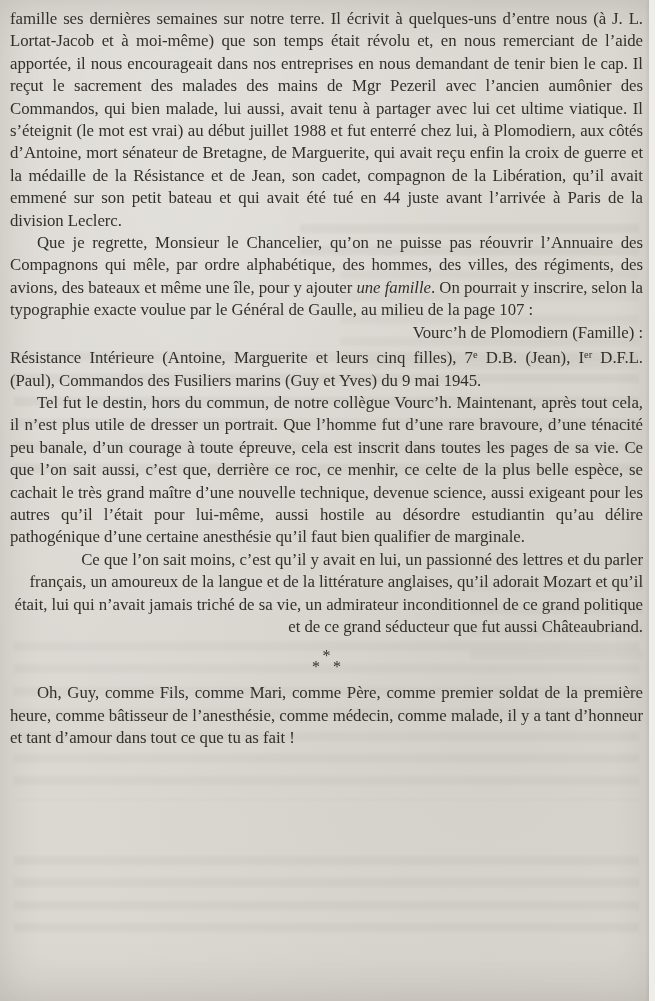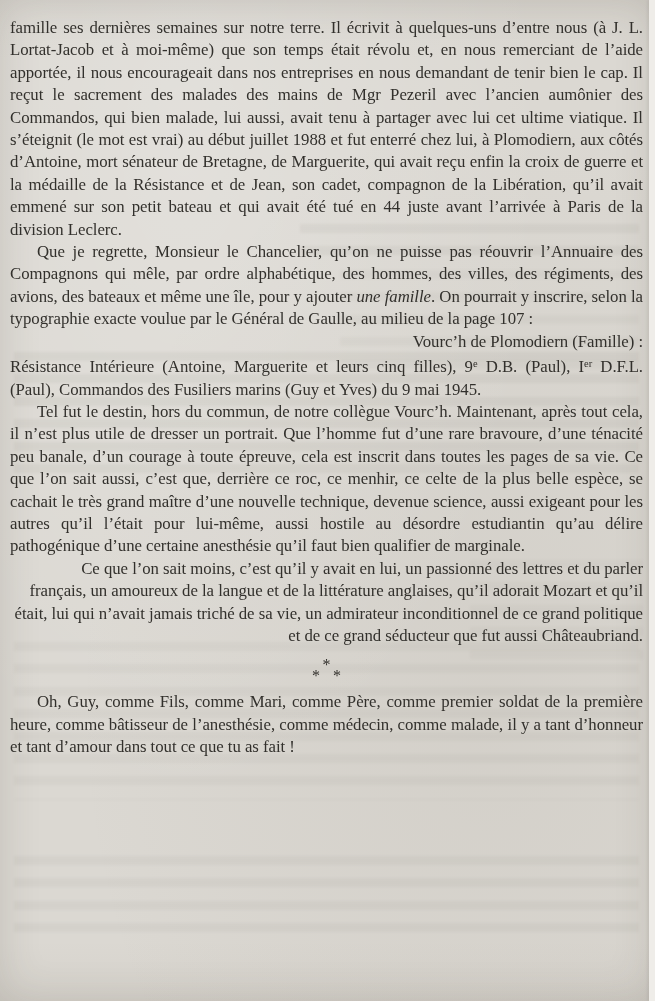--- a/index.html
+++ b/index.html
@@ -43,21 +43,21 @@
   }
   .g1 { top: 224px; height: 44px;  left: 300px; right: 16px; opacity: .8; }
   .g2 { top: 270px; height: 108px; left: 340px; right: 16px; opacity: .55; }
   .g3 { top: 352px; height: 132px; left: 14px;  right: 16px; opacity: .85; }
   .g4 { top: 560px; height: 108px; left: 470px; right: 12px; opacity: .5; }
   .g5 { top: 642px; height: 158px; left: 14px;  right: 16px; opacity: .6; }
   .g6 { top: 856px; height: 84px;  left: 14px;  right: 16px; opacity: .7; }
 
   .content {
     position: absolute;
-    left: 10px; right: 12px; top: 17px;
+    left: 10px; right: 12px; top: 8px;
     z-index: 2;
     font-size: 16.8px;
     line-height: 22.4px;
     letter-spacing: -0.05px;
   }
   p.para {
     margin: 0;
     hyphens: none;
   }
   .justify { text-align: justify; text-justify: inter-word; }
@@ -99,21 +99,21 @@
   <div class="scan-edge"></div>
 
   <div class="content">
 
     <p class="para justify">famille ses dernières semaines sur notre terre. Il écrivit à quelques-uns d’entre nous (à J. L. Lortat-Jacob et à moi-même) que son temps était révolu et, en nous remerciant de l’aide apportée, il nous encourageait dans nos entreprises en nous demandant de tenir bien le cap. Il reçut le sacrement des malades des mains de Mgr Pezeril avec l’ancien aumônier des Commandos, qui bien malade, lui aussi, avait tenu à partager avec lui cet ultime viatique. Il s’éteignit (le mot est vrai) au début juillet 1988 et fut enterré chez lui, à Plomodiern, aux côtés d’Antoine, mort sénateur de Bretagne, de Marguerite, qui avait reçu enfin la croix de guerre et la médaille de la Résistance et de Jean, son cadet, compagnon de la Libération, qu’il avait emmené sur son petit bateau et qui avait été tué en 44 juste avant l’arrivée à Paris de la division Leclerc.</p>
 
     <p class="para justify indent gap-s"><span>Que je regrette, Monsieur le Chancelier, qu’on ne puisse pas réouvrir l’Annuaire des Compagnons qui mêle, par ordre alphabétique, des hommes, des villes, des régiments, des avions, des bateaux et même une île, pour y ajouter </span><span class="italic">une famille</span><span>. On pourrait y inscrire, selon la typographie exacte voulue par le Général de Gaulle, au milieu de la page 107 :</span></p>
 
     <p class="para gap-m">Vourc’h de Plomodiern (Famille) :</p>
 
-    <p class="para justify gap-l"><span>Résistance Intérieure (Antoine, Marguerite et leurs cinq filles), 9</span><span class="sup">e</span><span> D.B. (Paul), I</span><span class="sup">er</span><span> D.F.L. (Paul), Commandos des Fusiliers marins (Guy et Yves) du 9 mai 1945.</span></p>
+    <p class="para justify gap-l"><span>Résistance Intérieure (Antoine, Marguerite et leurs cinq filles), 7</span><span class="sup">e</span><span> D.B. (Jean), I</span><span class="sup">er</span><span> D.F.L. (Paul), Commandos des Fusiliers marins (Guy et Yves) du 9 mai 1945.</span></p>
 
     <p class="para justify indent gap-l">Tel fut le destin, hors du commun, de notre collègue Vourc’h. Maintenant, après tout cela, il n’est plus utile de dresser un portrait. Que l’homme fut d’une rare bravoure, d’une ténacité peu banale, d’un courage à toute épreuve, cela est inscrit dans toutes les pages de sa vie. Ce que l’on sait aussi, c’est que, derrière ce roc, ce menhir, ce celte de la plus belle espèce, se cachait le très grand maître d’une nouvelle technique, devenue science, aussi exigeant pour les autres qu’il l’était pour lui-même, aussi hostile au désordre estudiantin qu’au délire pathogénique d’une certaine anesthésie qu’il faut bien qualifier de marginale.</p>
 
     <p class="para justify indent gap-m">Ce que l’on sait moins, c’est qu’il y avait en lui, un passionné des lettres et du parler français, un amoureux de la langue et de la littérature anglaises, qu’il adorait Mozart et qu’il était, lui qui n’avait jamais triché de sa vie, un admirateur inconditionnel de ce grand politique et de ce grand séducteur que fut aussi Châteaubriand.</p>
 
 
     <div class="asterism">
       <span class="star">*</span>
       <span class="row-bottom">
           <span class="star">*</span>

